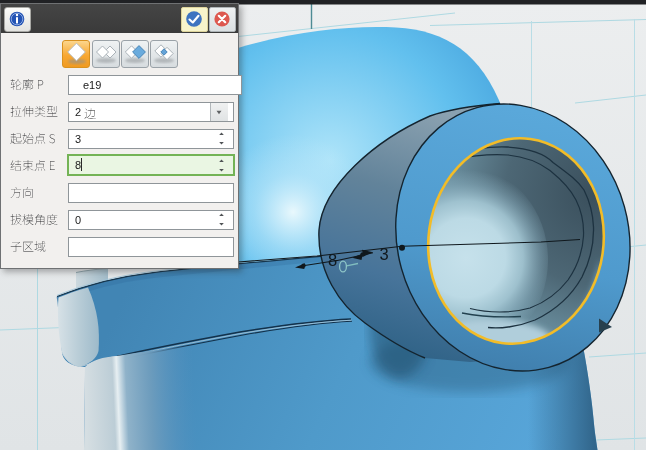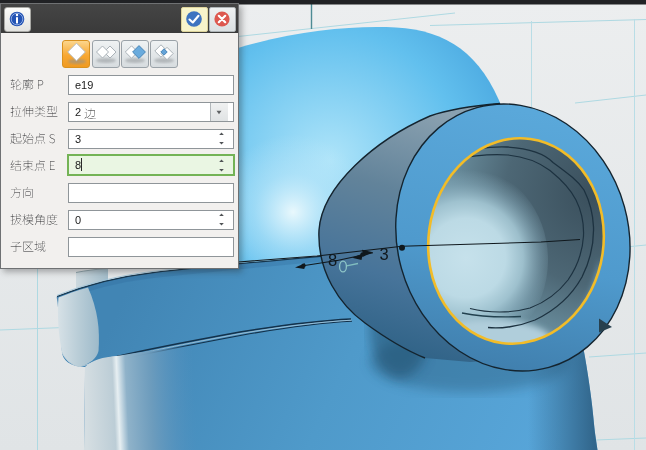--- a/index.html
+++ b/index.html
@@ -234,21 +234,21 @@
 <svg style="position:absolute;left:10px;top:212px" width="50" height="15" viewBox="0 0 50 15">
       <g transform="translate(0,12)">
         <path d="M8.3 -9.6 8.6 -9.8Q9 -9.6 9.4 -9.4Q9.8 -9.1 10.2 -8.9Q10.6 -8.6 10.8 -8.4L10.6 -8.1Q10.3 -8.3 10 -8.6Q9.6 -8.9 9.2 -9.1Q8.7 -9.4 8.3 -9.6ZM4.5 -7.5H11.4V-7.2H4.5ZM6.3 -5.4H10.3V-5H6.3ZM10.2 -5.4H10.3L10.4 -5.4L10.6 -5.3Q10.3 -3.6 9.5 -2.4Q8.8 -1.2 7.9 -0.4Q6.9 0.4 5.8 0.8Q5.8 0.8 5.7 0.7Q5.7 0.6 5.6 0.5Q6.6 0.2 7.6 -0.6Q8.5 -1.3 9.2 -2.5Q9.9 -3.7 10.2 -5.3ZM6.4 -5Q6.9 -3.7 7.6 -2.6Q8.3 -1.4 9.3 -0.6Q10.3 0.2 11.5 0.6Q11.4 0.6 11.4 0.7Q11.3 0.7 11.3 0.8Q11.2 0.9 11.2 0.9Q10 0.5 9 -0.4Q8 -1.2 7.3 -2.4Q6.6 -3.5 6.2 -4.9ZM0.5 -3.3Q1 -3.4 1.7 -3.6Q2.3 -3.9 3 -4.1Q3.7 -4.4 4.5 -4.7L4.5 -4.3Q3.5 -4 2.5 -3.6Q1.5 -3.2 0.7 -2.9ZM0.6 -7.5H4.4V-7.1H0.6ZM2.6 -10H3V0.3Q3 0.5 2.9 0.6Q2.8 0.7 2.6 0.8Q2.5 0.8 2.1 0.8Q1.8 0.8 1.3 0.8Q1.2 0.8 1.2 0.7Q1.2 0.6 1.1 0.5Q1.6 0.5 1.9 0.5Q2.3 0.5 2.4 0.5Q2.5 0.5 2.6 0.4Q2.6 0.4 2.6 0.3ZM6.4 -9.9H6.8Q6.7 -8.9 6.7 -7.8Q6.7 -6.6 6.5 -5.4Q6.4 -4.2 6.1 -3Q5.8 -1.9 5.2 -0.9Q4.7 0.1 3.9 0.8Q3.8 0.7 3.7 0.7Q3.6 0.6 3.5 0.6Q4.4 -0.1 4.9 -1Q5.4 -2 5.7 -3.1Q6 -4.3 6.2 -5.5Q6.3 -6.7 6.4 -7.8Q6.4 -9 6.4 -9.9Z M16.2 -8.8H23.3V-8.4H16.2ZM15.9 -2.3H23.2V-2H15.9ZM18.3 -10H18.6V-7.3H18.3ZM20.9 -10H21.3V-7.3H20.9ZM17.2 -5.2V-4H22.2V-5.2ZM17.2 -6.7V-5.5H22.2V-6.7ZM16.8 -7.1H22.6V-3.6H16.8ZM19.4 -3.7H19.8Q19.7 -2.8 19.5 -2.1Q19.2 -1.3 18.8 -0.8Q18.4 -0.2 17.7 0.2Q17 0.6 15.9 0.9Q15.9 0.8 15.8 0.7Q15.7 0.6 15.7 0.6Q16.7 0.3 17.4 -0.1Q18.1 -0.4 18.5 -1Q18.9 -1.5 19.1 -2.2Q19.3 -2.9 19.4 -3.7ZM19.9 -2.2Q20.3 -1.2 21.2 -0.4Q22.2 0.3 23.4 0.6Q23.4 0.6 23.4 0.6Q23.3 0.7 23.3 0.8Q23.2 0.8 23.2 0.9Q21.9 0.5 20.9 -0.2Q20 -1 19.5 -2.1ZM12.7 -7.6H16.1V-7.2H12.7ZM14.4 -10H14.7V0.8H14.4ZM14.4 -7.5 14.7 -7.4Q14.6 -6.7 14.4 -5.9Q14.2 -5.1 13.9 -4.4Q13.7 -3.6 13.4 -3Q13.1 -2.4 12.8 -1.9Q12.8 -1.9 12.7 -2Q12.7 -2.1 12.6 -2.1Q12.6 -2.1 12.5 -2.2Q12.8 -2.6 13.1 -3.2Q13.4 -3.8 13.6 -4.6Q13.9 -5.3 14.1 -6Q14.2 -6.8 14.4 -7.5ZM14.7 -6.7Q14.8 -6.5 15 -6.2Q15.2 -5.8 15.5 -5.4Q15.7 -5 15.9 -4.7Q16.1 -4.3 16.1 -4.2L15.9 -3.9Q15.8 -4.1 15.6 -4.4Q15.4 -4.8 15.2 -5.2Q15 -5.7 14.8 -6Q14.6 -6.3 14.5 -6.5Z M26.6 -7.2H34.1V-6.8H26.6ZM26.6 -4.8H34V-4.5H26.6ZM26.3 -2.4H34.1V-2.1H26.3ZM26.4 -7.2H26.8V-4.3Q26.8 -3.7 26.7 -3Q26.6 -2.3 26.5 -1.6Q26.3 -0.9 26 -0.3Q25.6 0.4 25.1 0.9Q25.1 0.9 25 0.8Q25 0.8 24.9 0.8Q24.9 0.7 24.9 0.7Q25.5 -0 25.9 -0.9Q26.2 -1.8 26.3 -2.6Q26.4 -3.5 26.4 -4.3ZM33.9 -7.2H34.3V0.1Q34.3 0.4 34.2 0.5Q34.1 0.6 33.9 0.7Q33.7 0.8 33.2 0.8Q32.7 0.8 31.9 0.8Q31.9 0.7 31.9 0.7Q31.9 0.6 31.8 0.5Q31.8 0.5 31.8 0.4Q32.2 0.4 32.6 0.4Q33 0.4 33.3 0.4Q33.5 0.4 33.6 0.4Q33.8 0.4 33.9 0.3Q33.9 0.3 33.9 0.1ZM30 -7.1H30.4V0.6H30ZM27.9 -9.1H32.1V-8.7H27.9ZM28.4 -10 28.8 -9.9Q28.5 -9.3 27.9 -8.5Q27.4 -7.8 26.7 -7.1Q26 -6.4 25.1 -5.8Q25.1 -5.8 25 -5.9Q25 -5.9 24.9 -5.9Q24.9 -6 24.8 -6Q25.7 -6.6 26.4 -7.3Q27 -8 27.6 -8.7Q28.1 -9.4 28.4 -10ZM32 -9.1H32L32.1 -9.1L32.3 -8.9Q32.2 -8.6 31.9 -8.2Q31.7 -7.8 31.4 -7.5Q31.1 -7.2 30.9 -6.9Q30.8 -7 30.7 -7Q30.6 -7.1 30.6 -7.1Q30.8 -7.3 31.1 -7.7Q31.4 -8 31.6 -8.3Q31.8 -8.7 32 -9Z M38.4 -6.6H47.1V-6.3H38.4ZM38.6 -3.1H45.8V-2.7H38.6ZM40.6 -7.9H41V-4.5H44.6V-7.9H45V-4.2H40.6ZM45.7 -3.1H45.8L45.8 -3.1L46.1 -3Q45.6 -2.1 44.7 -1.4Q43.9 -0.8 42.8 -0.3Q41.8 0.1 40.6 0.4Q39.4 0.6 38.2 0.8Q38.2 0.7 38.2 0.6Q38.1 0.5 38.1 0.5Q39.2 0.3 40.4 0.1Q41.5 -0.2 42.6 -0.6Q43.6 -1 44.4 -1.6Q45.2 -2.2 45.7 -3ZM40.5 -2.7Q41.1 -1.8 42.1 -1.1Q43.2 -0.5 44.5 -0Q45.9 0.4 47.4 0.5Q47.4 0.6 47.3 0.6Q47.3 0.7 47.3 0.8Q47.2 0.8 47.2 0.9Q45.7 0.6 44.3 0.2Q42.9 -0.2 41.9 -0.9Q40.8 -1.6 40.1 -2.6ZM37.9 -8.6H47.3V-8.3H37.9ZM37.7 -8.6H38.1V-5.3Q38.1 -4.6 38 -3.8Q38 -3 37.8 -2.2Q37.7 -1.4 37.5 -0.6Q37.3 0.2 36.9 0.9Q36.9 0.8 36.8 0.8Q36.7 0.8 36.7 0.7Q36.6 0.7 36.6 0.7Q37 0 37.2 -0.8Q37.4 -1.5 37.5 -2.3Q37.6 -3.1 37.7 -3.9Q37.7 -4.6 37.7 -5.3ZM41.8 -9.9 42.1 -10Q42.4 -9.7 42.6 -9.3Q42.8 -8.8 42.9 -8.6L42.6 -8.4Q42.5 -8.7 42.3 -9.1Q42 -9.6 41.8 -9.9Z" fill="#222326"></path>
       </g>
     </svg>
 <svg style="position:absolute;left:10px;top:239px" width="38" height="15" viewBox="0 0 38 15">
       <g transform="translate(0,12)">
         <path d="M0.7 -4.5H11.4V-4.1H0.7ZM1.9 -9H10V-8.7H1.9ZM9.8 -9H9.9L10 -9.1L10.3 -8.9Q9.7 -8.4 9 -7.8Q8.3 -7.3 7.5 -6.9Q6.8 -6.4 6.1 -6.1Q6.1 -6.1 6 -6.2Q6 -6.2 5.9 -6.2Q5.9 -6.3 5.8 -6.3Q6.5 -6.6 7.3 -7.1Q8 -7.5 8.7 -8Q9.4 -8.5 9.8 -9ZM5.8 -6.3H6.2V0.2Q6.2 0.5 6.1 0.6Q6 0.7 5.7 0.8Q5.5 0.8 4.9 0.8Q4.4 0.9 3.5 0.9Q3.5 0.8 3.4 0.7Q3.4 0.7 3.4 0.6Q3.4 0.5 3.3 0.5Q3.9 0.5 4.3 0.5Q4.8 0.5 5.1 0.5Q5.4 0.5 5.5 0.5Q5.7 0.5 5.8 0.4Q5.8 0.3 5.8 0.2Z M20.9 -8.1 21.3 -7.9Q20.5 -6.5 19.5 -5.3Q18.5 -4 17.4 -2.9Q16.3 -1.9 15.1 -1Q15.1 -1.1 15 -1.1Q15 -1.2 14.9 -1.2Q14.8 -1.3 14.8 -1.3Q16 -2.1 17.1 -3.2Q18.2 -4.2 19.2 -5.5Q20.2 -6.7 20.9 -8.1ZM15.1 -7.4 15.3 -7.6Q16.2 -6.8 17.1 -6Q18 -5.2 18.8 -4.3Q19.7 -3.5 20.4 -2.7Q21.1 -1.9 21.6 -1.3L21.3 -1Q20.8 -1.7 20.1 -2.4Q19.4 -3.2 18.6 -4.1Q17.7 -5 16.8 -5.8Q15.9 -6.6 15.1 -7.4ZM23.1 -9.2V-8.8H13.7V0.1H23.4V0.5H13.3V-9.2Z M24.6 -7H27.7V-6.6H24.6ZM26.1 -9.9H26.4V-1.8H26.1ZM24.5 -1.3Q25.2 -1.5 26 -1.9Q26.9 -2.3 27.8 -2.7L27.9 -2.4Q27 -2 26.2 -1.6Q25.4 -1.2 24.7 -0.9ZM27.9 -8.1H35.3V-7.7H27.9ZM27.5 -0.9Q28 -1 28.7 -1.2Q29.4 -1.5 30.2 -1.7Q31 -1.9 31.8 -2.2L31.9 -1.8Q30.7 -1.5 29.6 -1.2Q28.5 -0.8 27.6 -0.5ZM32.1 -10H32.5Q32.5 -8.3 32.5 -6.9Q32.6 -5.5 32.7 -4.4Q32.8 -3.2 33 -2.3Q33.2 -1.4 33.4 -0.8Q33.6 -0.2 33.9 0.2Q34.2 0.5 34.5 0.5Q34.7 0.5 34.8 0Q34.9 -0.4 35 -1.5Q35 -1.4 35.1 -1.4Q35.2 -1.3 35.3 -1.3Q35.3 -0.5 35.2 -0.1Q35.1 0.4 34.9 0.6Q34.8 0.8 34.5 0.8Q34 0.8 33.7 0.5Q33.4 0.1 33.1 -0.6Q32.9 -1.2 32.7 -2.2Q32.5 -3.1 32.4 -4.3Q32.3 -5.5 32.2 -7Q32.1 -8.4 32.1 -10ZM33.2 -9.7 33.4 -9.9Q33.9 -9.6 34.3 -9.3Q34.8 -8.9 35.1 -8.6L34.8 -8.4Q34.5 -8.6 34.1 -9Q33.6 -9.4 33.2 -9.7ZM34.6 -6.2 35 -6.2Q34.3 -3.9 33.1 -2.1Q32 -0.4 30.3 0.7Q30.3 0.7 30.3 0.6Q30.2 0.6 30.2 0.5Q30.1 0.5 30.1 0.4Q31.7 -0.6 32.9 -2.3Q34 -4 34.6 -6.2ZM28.6 -5.9V-3.3H30.8V-5.9ZM28.3 -6.3H31.2V-3H28.3Z" fill="#222326"></path>
       </g>
     </svg>
-<div style="position:absolute;left:68px;top:75px;width:158px;height:18px;background:#fff;border:1px solid #8f9599;font:11px 'Liberation Sans',sans-serif;color:#1a1a1a;line-height:18px;padding-left:6px">e19</div>
+<div style="position:absolute;left:68px;top:75px;width:158px;height:18px;background:#fff;border:1px solid #8f9599;font:11px 'Liberation Sans',sans-serif;color:#1a1a1a;line-height:18px;padding-left:14px">e19</div>
 <div style="position:absolute;left:68px;top:102px;width:158px;height:18px;background:#fff;border:1px solid #8f9599;font:11px 'Liberation Sans',sans-serif;color:#1a1a1a;line-height:18px;padding-left:6px">2</div>
 <svg style="position:absolute;left:84px;top:106px" width="14" height="15" viewBox="0 0 14 15">
       <g transform="translate(0,12)">
         <path d="M4.1 -7.7H10.7V-7.3H4.1ZM10.5 -7.7H10.9Q10.9 -7.7 10.9 -7.6Q10.9 -7.6 10.9 -7.5Q10.9 -7.5 10.9 -7.4Q10.8 -5.8 10.7 -4.7Q10.6 -3.6 10.5 -2.9Q10.4 -2.2 10.3 -1.8Q10.2 -1.5 10 -1.3Q9.9 -1.1 9.7 -1.1Q9.5 -1 9.3 -1Q9 -1 8.6 -1Q8.1 -1 7.6 -1.1Q7.6 -1.2 7.6 -1.2Q7.6 -1.3 7.5 -1.4Q8.1 -1.4 8.6 -1.4Q9 -1.4 9.2 -1.4Q9.4 -1.3 9.5 -1.4Q9.6 -1.4 9.7 -1.5Q9.8 -1.6 10 -2Q10.1 -2.4 10.2 -3.1Q10.3 -3.8 10.3 -4.9Q10.4 -6 10.5 -7.6ZM6.9 -9.7H7.2Q7.2 -8.2 7.1 -6.9Q7 -5.6 6.7 -4.5Q6.4 -3.4 5.8 -2.5Q5.1 -1.7 4.1 -1.1Q4 -1.2 4 -1.2Q3.9 -1.3 3.8 -1.4Q4.9 -1.9 5.5 -2.7Q6.1 -3.6 6.4 -4.7Q6.7 -5.7 6.8 -7Q6.9 -8.3 6.9 -9.7ZM2.7 -5.8V-1H2.4V-5.5H0.6V-5.8ZM1.1 -9.5 1.4 -9.6Q1.7 -9.3 2.1 -9Q2.5 -8.6 2.8 -8.3Q3.2 -7.9 3.4 -7.7L3.1 -7.5Q2.9 -7.7 2.6 -8.1Q2.2 -8.4 1.9 -8.8Q1.5 -9.2 1.1 -9.5ZM2.5 -1.2Q2.8 -1.2 3.1 -0.9Q3.3 -0.7 3.9 -0.3Q4.4 0.1 5.2 0.2Q6 0.3 7 0.3Q7.7 0.3 8.3 0.3Q8.9 0.3 9.5 0.3Q10.1 0.2 10.6 0.2Q11.1 0.2 11.6 0.1Q11.5 0.2 11.5 0.3Q11.5 0.3 11.5 0.4Q11.4 0.5 11.4 0.6Q11.1 0.6 10.6 0.6Q10 0.6 9.4 0.6Q8.7 0.7 8.1 0.7Q7.5 0.7 7 0.7Q5.9 0.7 5.1 0.5Q4.3 0.4 3.6 -0Q3.3 -0.3 3 -0.6Q2.7 -0.9 2.5 -0.9Q2.3 -0.9 2.1 -0.6Q1.8 -0.4 1.5 -0.1Q1.1 0.3 0.8 0.8L0.5 0.5Q1.1 -0.2 1.6 -0.7Q2.1 -1.2 2.5 -1.2Z" fill="#1a1a1a"></path>
       </g>
     </svg>
 <div style="position:absolute;left:210px;top:103px;width:17px;height:18px;background:linear-gradient(#f0f1f1,#e0e3e4);border-left:1px solid #b2b7ba"></div>
 <svg style="position:absolute;left:216px;top:110px" width="6" height="5" viewBox="0 0 6 5">
       <path d="M0.5,0.8 L5.5,0.8 L3,4.2 Z" fill="#606365"></path>
     </svg>

